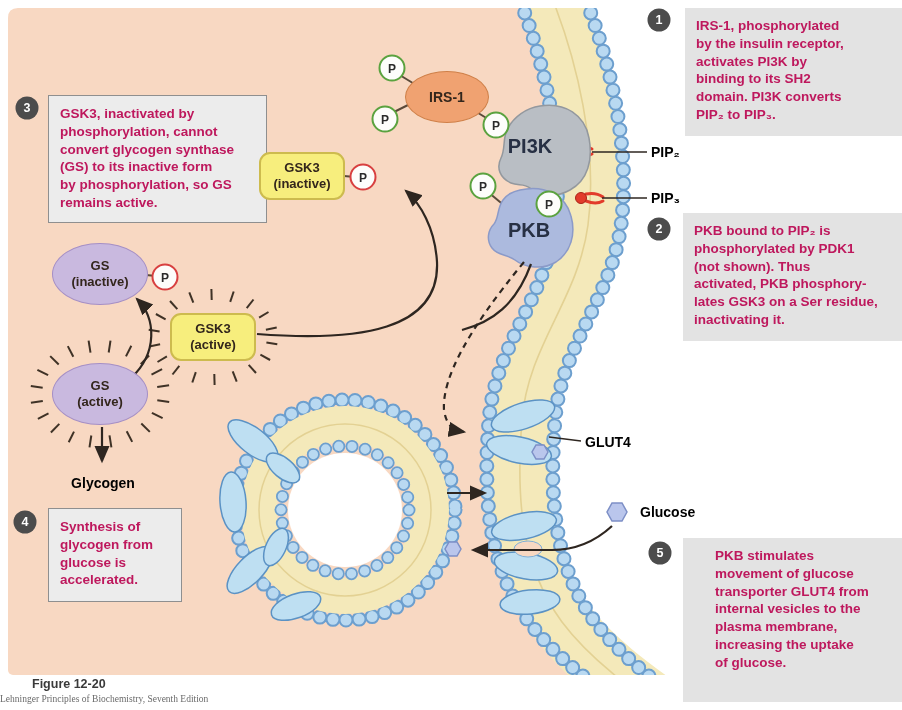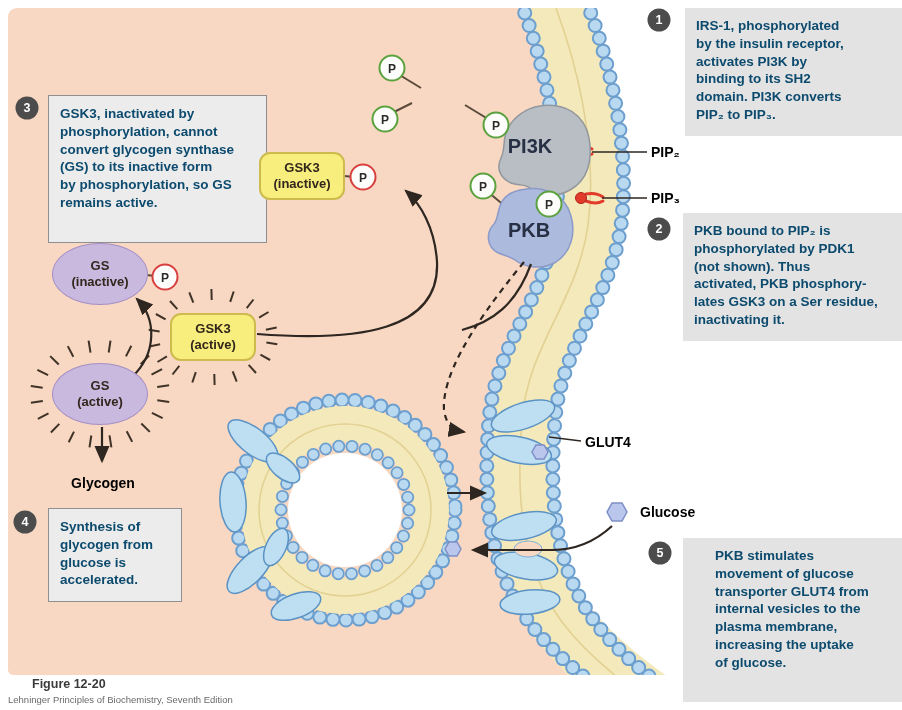--- a/index.html
+++ b/index.html
@@ -1,21 +1,21 @@
 <!DOCTYPE html>
 <html><head>
 <meta charset="utf-8">
 <style>
   html,body{margin:0;padding:0;background:#fff;}
   .stage{position:relative;width:902px;height:710px;background:#fff;overflow:hidden;
          font-family:"Liberation Sans","DejaVu Sans",sans-serif;}
   .stage svg{position:absolute;left:0;top:0;}
   .abs{position:absolute;}
   .ctr{transform:translate(-50%,-50%);}
-  .stepbox{box-sizing:border-box;background:#e3e3e3;color:#0c4a6e;font-weight:700;
+  .stepbox{box-sizing:border-box;background:#e3e3e3;color:#be185d;font-weight:700;
            font-size:13.5px;line-height:1.32;padding:9px 11px;white-space:pre-line;}
   .stepbox.bordered{background:#ececec;border:1.5px solid #8f8f8f;}
   .badge{width:23px;height:23px;border-radius:50%;background:#4c4c4c;color:#fff;
          font-weight:700;font-size:12.5px;text-align:center;line-height:23px;}
   .mol{display:flex;align-items:center;justify-content:center;text-align:center;
        font-weight:700;color:#33261c;white-space:pre-line;box-sizing:border-box;}
   .ellip{border-radius:50%;}
   .rrect{border-radius:11px;}
   .irs1{background:#f0a271;border:1.5px solid #cf8049;font-size:14px;}
   .gsk3{background:#f7ee7d;border:2px solid #cdbb4e;font-size:13px;line-height:1.2;}
@@ -182,21 +182,21 @@
 
   <div class="abs badge ctr" style="left:659px;top:229px;">2</div>
   <div class="abs stepbox" style="left:683px;top:213px;width:219px;height:128px;">PKB bound to PIP₂ is
 phosphorylated by PDK1
 (not shown). Thus
 activated, PKB phosphory-
 lates GSK3 on a Ser residue,
 inactivating it.</div>
 
   <div class="abs badge ctr" style="left:27px;top:108px;">3</div>
-  <div class="abs stepbox bordered" style="left:48px;top:95px;width:219px;height:148px;">GSK3, inactivated by
+  <div class="abs stepbox bordered" style="left:48px;top:95px;width:219px;height:128px;">GSK3, inactivated by
 phosphorylation, cannot
 convert glycogen synthase
 (GS) to its inactive form
 by phosphorylation, so GS
 remains active.</div>
 
   <div class="abs badge ctr" style="left:25px;top:522px;">4</div>
   <div class="abs stepbox bordered" style="left:48px;top:508px;width:134px;height:94px;">Synthesis of
 glycogen from
 glucose is
@@ -204,20 +204,21 @@
 
   <div class="abs badge ctr" style="left:660px;top:553px;">5</div>
   <div class="abs stepbox" style="left:683px;top:538px;width:219px;height:164px;padding-left:32px;">PKB stimulates
 movement of glucose
 transporter GLUT4 from
 internal vesicles to the
 plasma membrane,
 increasing the uptake
 of glucose.</div>
 
+  <div class="abs mol ellip irs1 ctr" style="left:447px;top:97px;width:84px;height:52px;">IRS-1</div>
 
   <div class="abs lbl lbl-blob ctr" style="left:530px;top:146px;">PI3K</div>
   <div class="abs lbl lbl-blob ctr" style="left:529px;top:230px;">PKB</div>
 
   <div class="abs mol rrect gsk3 ctr" style="left:302px;top:176px;width:86px;height:48px;">GSK3
 (inactive)</div>
   <div class="abs mol rrect gsk3 ctr" style="left:213px;top:337px;width:86px;height:48px;">GSK3
 (active)</div>
 
   <div class="abs mol ellip gs ctr" style="left:100px;top:274px;width:96px;height:62px;">GS
@@ -233,14 +234,14 @@
   <div class="abs pcirc pred ctr" style="left:363px;top:177px;">P</div>
   <div class="abs pcirc pred ctr" style="left:165px;top:277px;">P</div>
 
   <div class="abs lbl ctr" style="left:103px;top:483px;">Glycogen</div>
   <div class="abs lbl" style="left:585px;top:434px;">GLUT4</div>
   <div class="abs lbl" style="left:640px;top:504px;">Glucose</div>
   <div class="abs lbl" style="left:651px;top:144px;">PIP₂</div>
   <div class="abs lbl" style="left:651px;top:190px;">PIP₃</div>
 
   <div class="abs cap1" style="left:8px;top:677px;padding-left:24px;">Figure 12-20</div>
-  <div class="abs cap2" style="left:8px;top:694px;">Lehninger Principles of Biochemistry, Seventh Edition</div>
+  <div class="abs cap2" style="left:0;top:694px;font-family:Liberation Serif, serif;">Lehninger Principles of Biochemistry, Seventh Edition</div>
 </div>
 
 </body></html>

